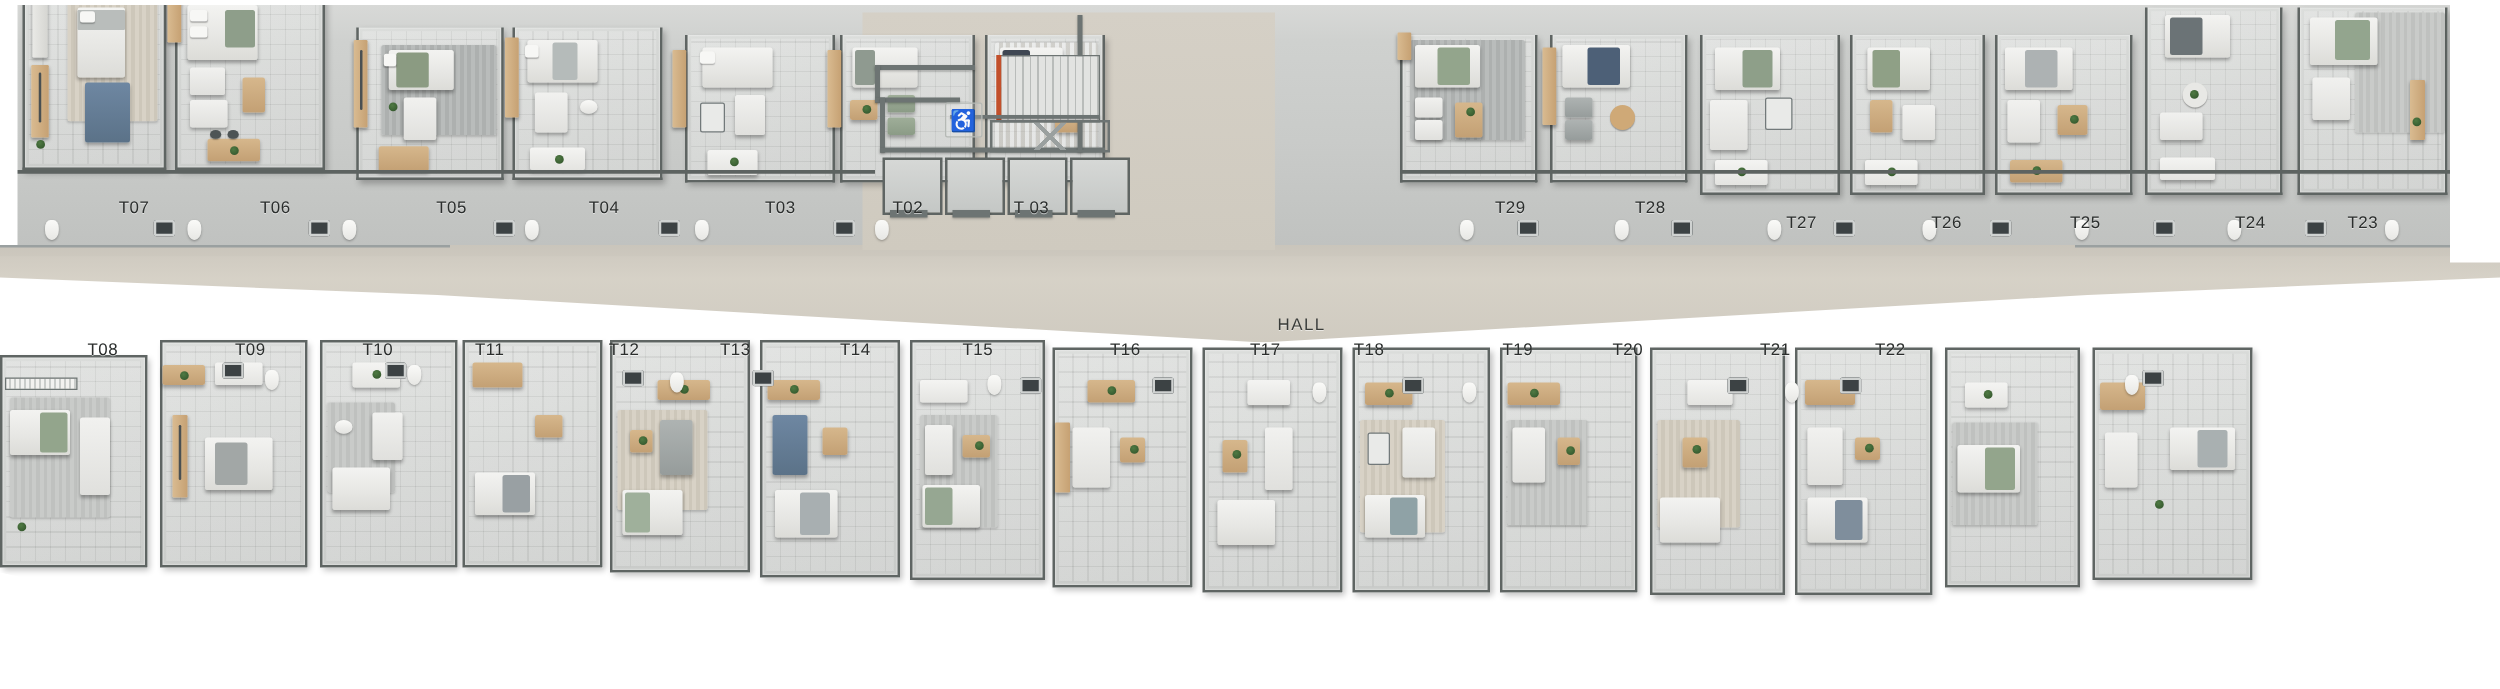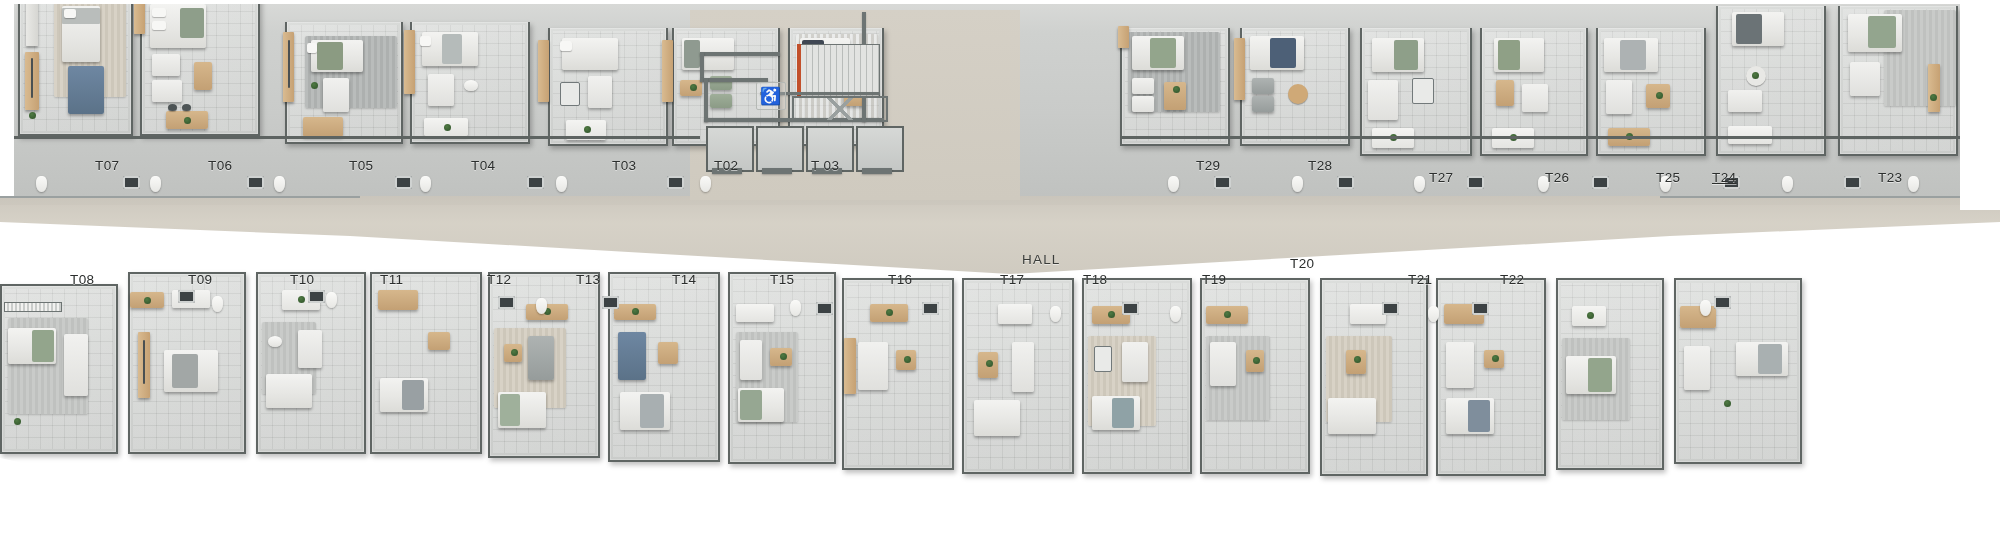--- a/index.html
+++ b/index.html
@@ -544,38 +544,38 @@
     <div class="label" style="left:349px;top:158px;">T05</div>
     <div class="label" style="left:471px;top:158px;">T04</div>
     <div class="label" style="left:612px;top:158px;">T03</div>
     <div class="label" style="left:714px;top:158px;">T02</div>
     <div class="label" style="left:811px;top:158px;">T 03</div>
     <div class="label" style="left:1196px;top:158px;">T29</div>
     <div class="label" style="left:1308px;top:158px;">T28</div>
     <div class="label" style="left:1429px;top:170px;">T27</div>
     <div class="label" style="left:1545px;top:170px;">T26</div>
     <div class="label" style="left:1656px;top:170px;">T25</div>
-    <div class="label" style="left:1712px;top:170px;text-decoration:underline;">T24</div>
+    <div class="label" style="left:1788px;top:170px;">T24</div>
     <div class="label" style="left:1878px;top:170px;">T23</div>
   </div>
 
   <div>
     <div class="label" style="left:70px;top:272px;">T08</div>
     <div class="label" style="left:188px;top:272px;">T09</div>
     <div class="label" style="left:290px;top:272px;">T10</div>
     <div class="label" style="left:380px;top:272px;">T11</div>
     <div class="label" style="left:487px;top:272px;">T12</div>
     <div class="label" style="left:576px;top:272px;">T13</div>
     <div class="label" style="left:672px;top:272px;">T14</div>
     <div class="label" style="left:770px;top:272px;">T15</div>
     <div class="label" style="left:888px;top:272px;">T16</div>
     <div class="label" style="left:1000px;top:272px;">T17</div>
     <div class="label" style="left:1083px;top:272px;">T18</div>
     <div class="label" style="left:1202px;top:272px;">T19</div>
-    <div class="label" style="left:1290px;top:256px;">T20</div>
+    <div class="label" style="left:1290px;top:272px;">T20</div>
     <div class="label" style="left:1408px;top:272px;">T21</div>
     <div class="label" style="left:1500px;top:272px;">T22</div>
   </div>
 
   <div class="label hall" style="left:1022px;top:252px;">HALL</div>
 
   <div class="edge-line" style="left:0;top:196px;width:360px;"></div>
   <div class="edge-line" style="left:1660px;top:196px;width:340px;"></div>
 
   <div class="cut cut-bl"></div>

